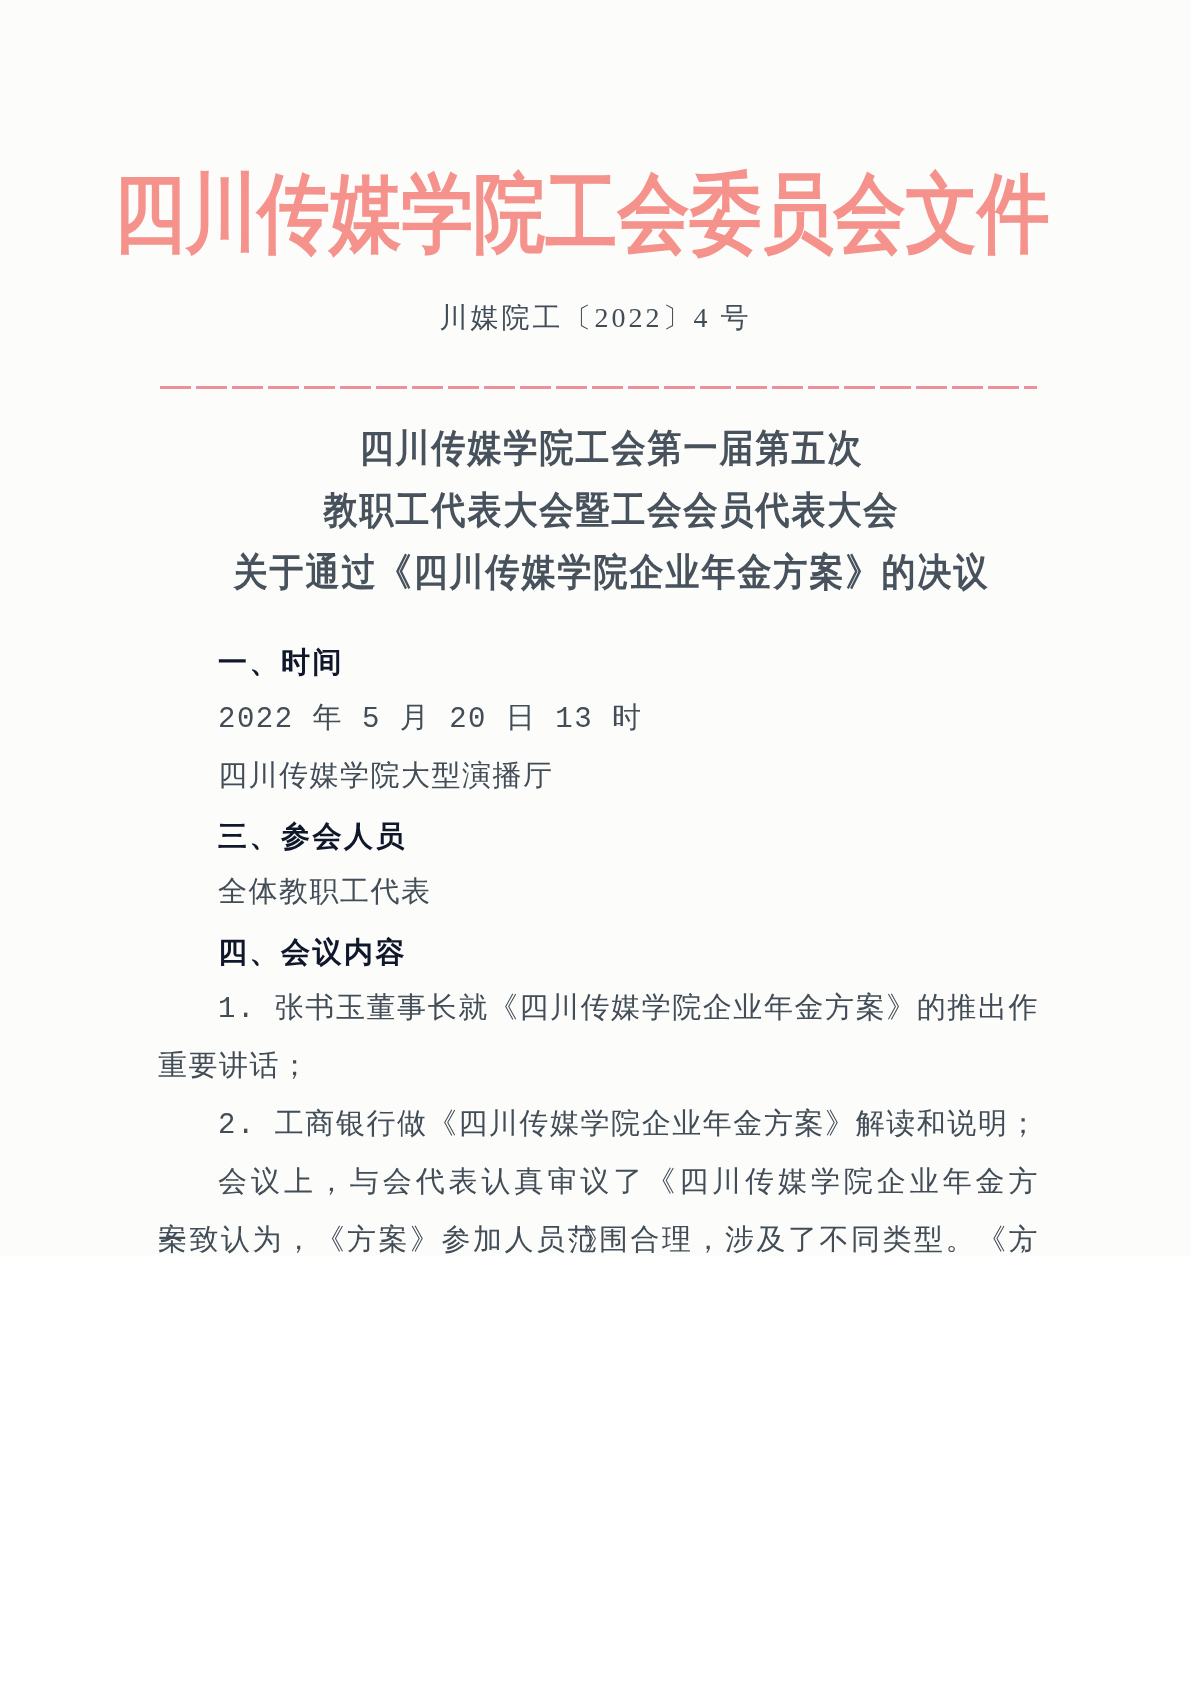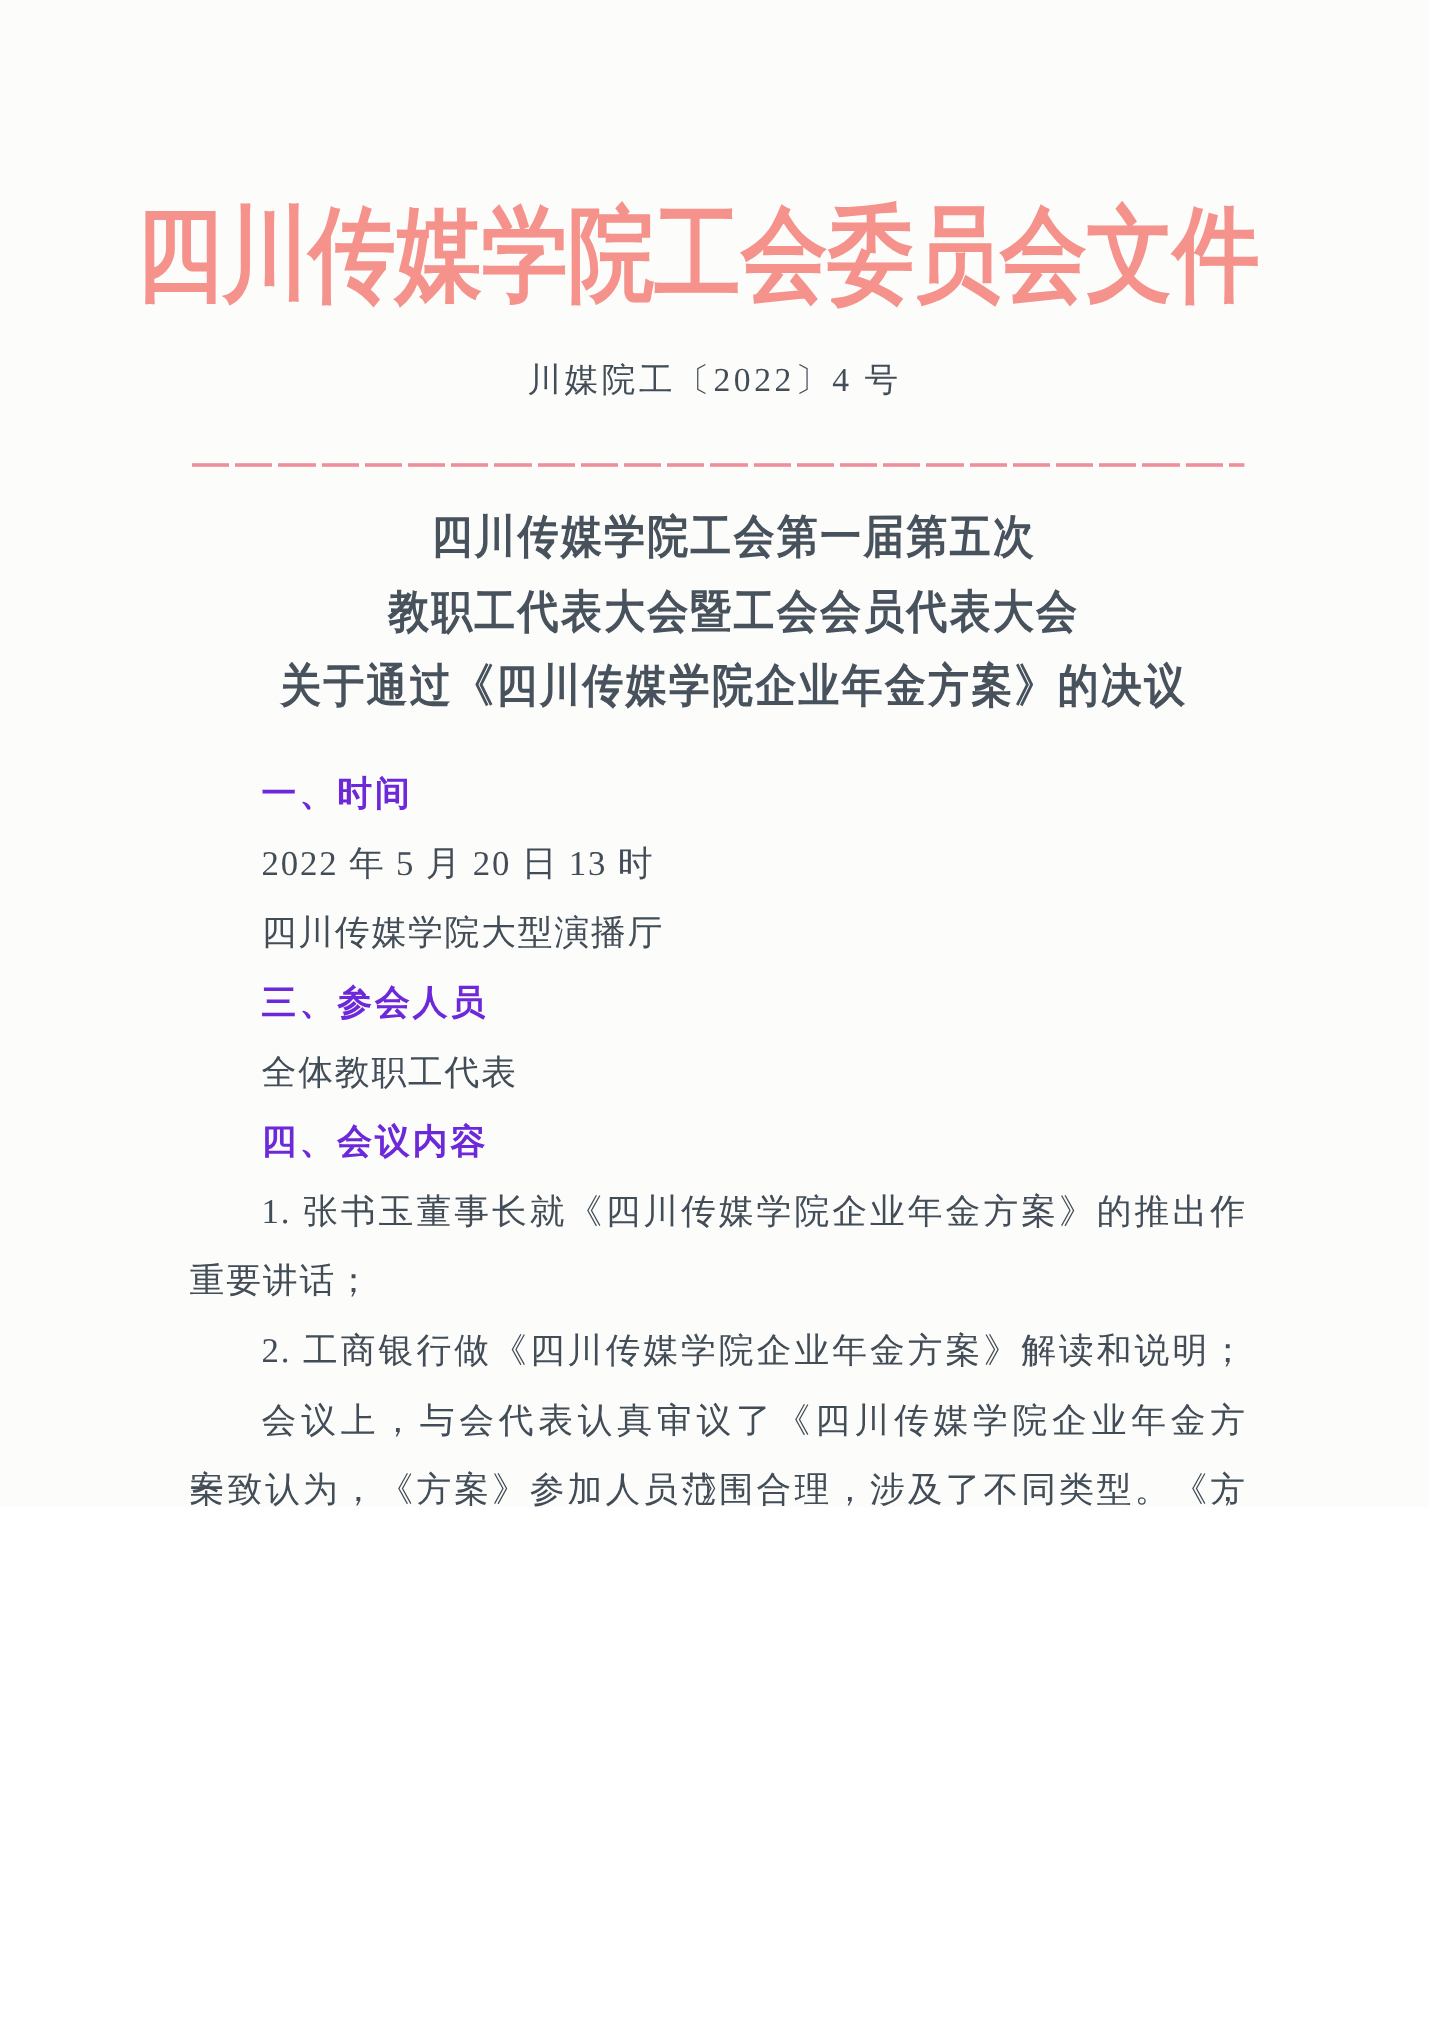--- a/index.html
+++ b/index.html
@@ -36,25 +36,26 @@
     transform:scaleY(1.12);
     color:#47525c;
   }
   .body-text{
     position:absolute;top:633px;left:158px;width:881px;
     font-size:29px;
   }
   .bline{
     height:58px;line-height:58px;letter-spacing:1.5px;
     white-space:nowrap;
+    font-family:Liberation Mono, monospace;
   }
   .bline.ind{text-indent:60px;}
   .bline.b{
     font-family:"Liberation Sans","DejaVu Sans",sans-serif;
-    font-weight:600;letter-spacing:2.5px;color:#6d28d9;
+    font-weight:600;letter-spacing:2.5px;color:#0f172a;
   }
   .bline.jst{
     white-space:normal;
     text-align:justify;
     text-align-last:justify;
   }
   .page-number{
     position:absolute;top:1552px;left:0;width:100%;
     text-align:center;font-size:19px;line-height:28px;letter-spacing:3px;
     color:#3a444d;

